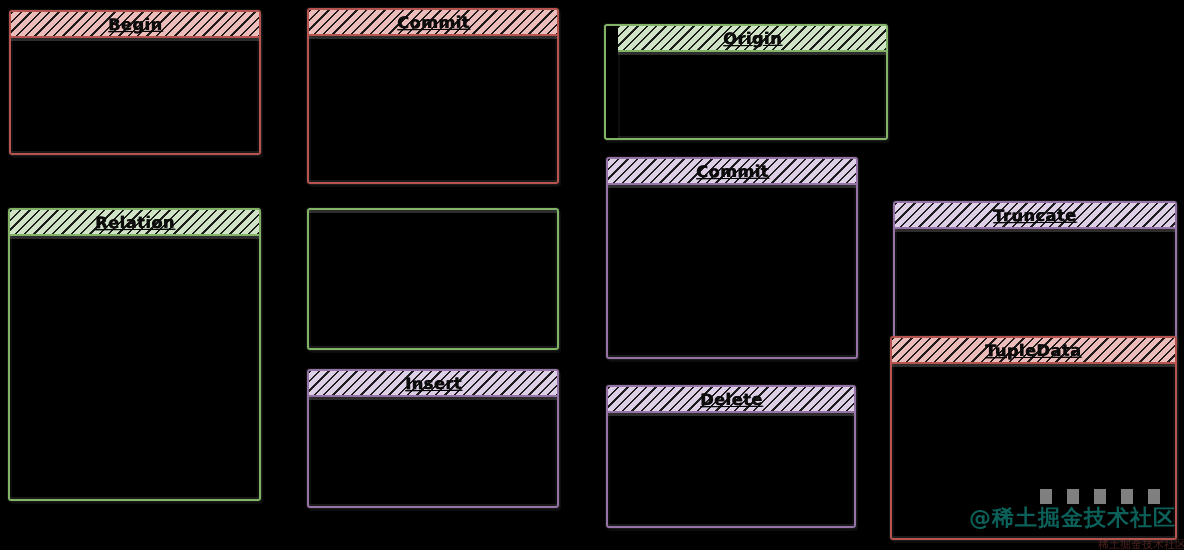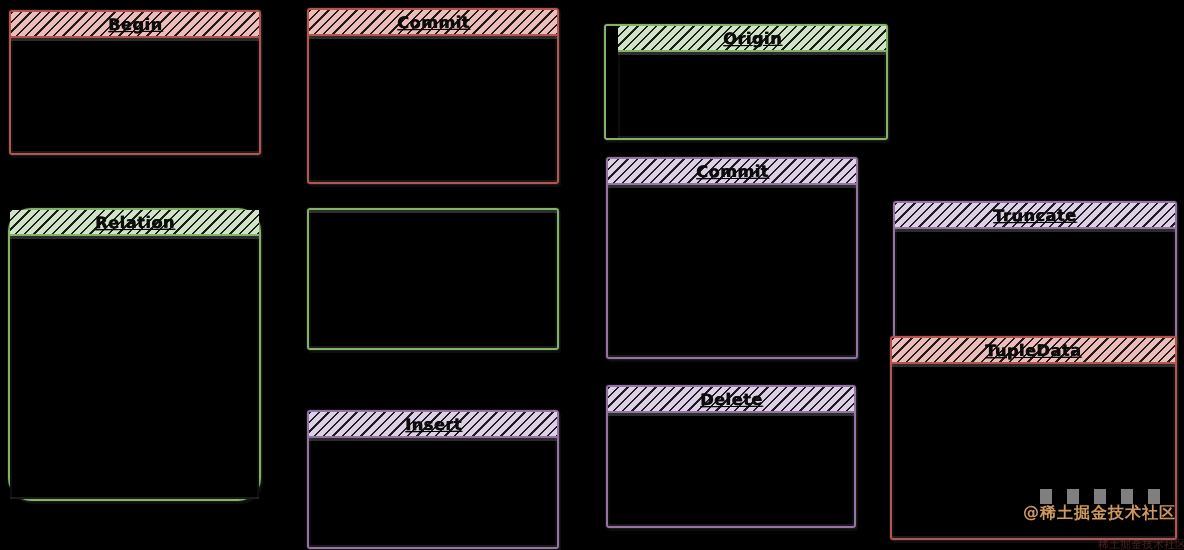--- a/index.html
+++ b/index.html
@@ -43,22 +43,22 @@
     background:#000;
     box-shadow:
       inset 0 3px 0 rgba(130,130,130,0.35),
       inset 0 -2px 0 rgba(110,110,110,0.24),
       inset 2px 0 0 rgba(90,90,90,0.14),
       inset -2px 0 0 rgba(90,90,90,0.14);
   }
   .watermark{
     position:absolute;
     top:503px;right:8px;
-    font-size:16px;font-weight:700;
-    color:#fdba74;opacity:0.82;
+    font-size:22px;font-weight:700;
+    color:#0f766e;opacity:0.82;
     letter-spacing:1px;
     white-space:nowrap;
   }
   .watermark-fragment{
     position:absolute;
     left:1040px;top:489px;
     width:128px;height:15px;
     opacity:0.5;
     background:repeating-linear-gradient(90deg,#fff 0 12px,transparent 12px 27px);
   }
@@ -98,30 +98,30 @@
           <span class="card-title">Commit</span>
         </div>
         <div class="card-body"></div>
       </div>
       <div class="card" style="left: 893px; top: 157px; width: 284px; height: 145px; margin-top: 44px; --stroke: #9673a6; --fill: #ddcfe6;">
         <div class="card-header">
           <span class="card-title">Truncate</span>
         </div>
         <div class="card-body"></div>
       </div>
-      <div class="card" style="left: 8px; top: 208px; width: 253px; height: 293px; border-radius: 23px; --stroke: #82b366; --fill: #d0e3c7;">
+      <div class="card" style="left: 8px; top: 208px; width: 253px; height: 293px; --stroke: #82b366; --fill: #d0e3c7;">
         <div class="card-header">
           <span class="card-title">Relation</span>
         </div>
         <div class="card-body"></div>
       </div>
       <div class="card" style="left: 307px; top: 208px; width: 252px; height: 142px; --stroke: #82b366; --fill: #d0e3c7;">
         <div class="card-body"></div>
       </div>
-      <div class="card" style="left: 307px; top: 369px; width: 252px; height: 139px; margin-top: 41px; --stroke: #9673a6; --fill: #ddcfe6;">
+      <div class="card" style="left: 307px; top: 369px; width: 252px; height: 139px; --stroke: #9673a6; --fill: #ddcfe6;">
         <div class="card-header">
           <span class="card-title">Insert</span>
         </div>
         <div class="card-body"></div>
       </div>
       <div class="card" style="left: 606px; top: 385px; width: 250px; height: 143px; --stroke: #9673a6; --fill: #ddcfe6;">
         <div class="card-header">
           <span class="card-title">Delete</span>
         </div>
         <div class="card-body"></div>

